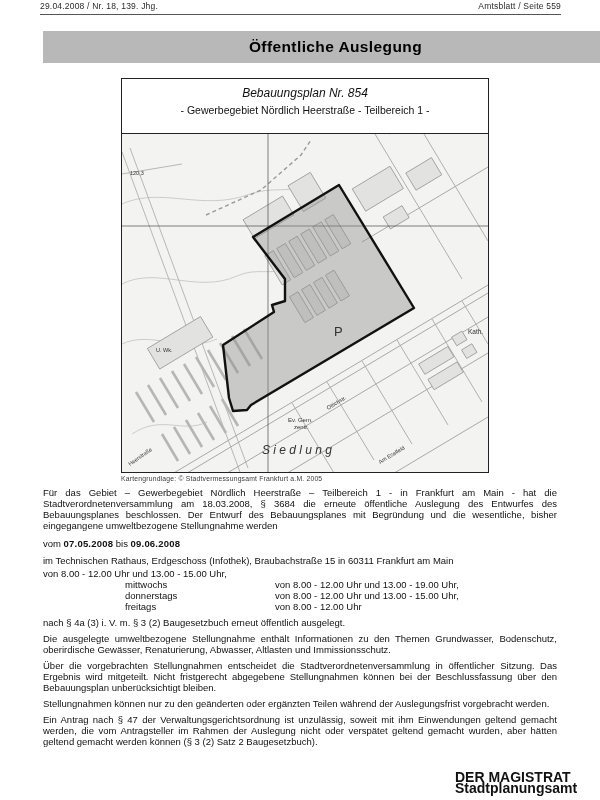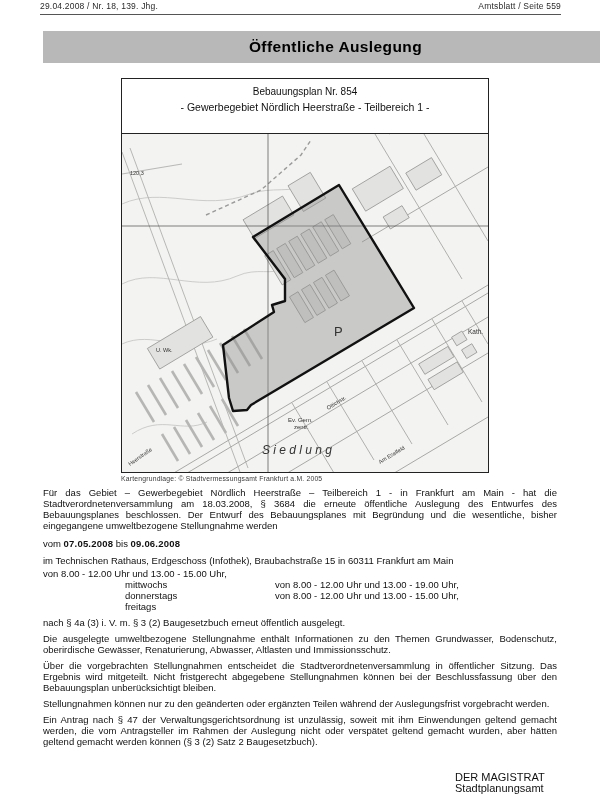--- a/index.html
+++ b/index.html
@@ -28,42 +28,42 @@
 
   
   .map-box{
     position:absolute;left:121px;top:78px;width:368px;height:395px;
     border:1px solid #222;box-sizing:border-box;background:#fff;
   }
   .map-title-area{
     height:55px;border-bottom:1px solid #222;box-sizing:border-box;
     text-align:center;padding-top:7px;background:#fff;
   }
-  .map-title{font-size:10px;color:#111;}
+  .map-title{font-size:12px;color:#111;font-style:italic;}
   .map-subtitle{font-size:10.5px;color:#111;margin-top:4px;}
   .map-canvas{position:absolute;left:0;top:55px;width:366px;height:338px;}
   .map-caption{
     position:absolute;left:121px;top:475px;font-size:6.8px;color:#3a3a3a;letter-spacing:.2px;
   }
 
   
   .doc{
     position:absolute;left:43px;top:487px;width:514px;
     font-size:9.5px;line-height:11px;color:#111;
   }
   .doc p{margin:0 0 5px 0;text-align:justify;}
   .dateline{text-align:left;margin:7px 0 6px 0;}
   .dateline b{letter-spacing:.2px;}
   .hours{margin:1px 0 5px 0;}
   .hours-row{display:flex;}
   .hours-days{width:150px;padding-left:82px;flex:none;}
   .hours-time{flex:1;}
   .signature{
     position:absolute;left:455px;top:772px;
-    font-size:11px;line-height:11px;color:#111;white-space:nowrap;
+    font-size:14px;line-height:11px;color:#111;white-space:nowrap;font-weight:bold;
   }
 
   
   text{font-family:"Liberation Sans","DejaVu Sans",sans-serif;fill:#333;}
 </style>
 </head>
 <body>
 
 <div class="page">
 
@@ -214,20 +214,21 @@
       <div class="hours-row">
         <span class="hours-days">mittwochs</span>
         <span class="hours-time">von 8.00 - 12.00 Uhr und 13.00 - 19.00 Uhr,</span>
       </div>
       <div class="hours-row">
         <span class="hours-days">donnerstags</span>
         <span class="hours-time">von 8.00 - 12.00 Uhr und 13.00 - 15.00 Uhr,</span>
       </div>
       <div class="hours-row">
         <span class="hours-days">freitags</span>
+        <span class="hours-time">von 8.00 - 12.00 Uhr</span>
       </div>
     </div>
 
     <p>nach § 4a (3) i. V. m. § 3 (2) Baugesetzbuch erneut öffentlich ausgelegt.</p>
     <p>Die ausgelegte umweltbezogene Stellungnahme enthält Informationen zu den Themen Grundwasser, Bodenschutz, oberirdische Gewässer, Renaturierung, Abwasser, Altlasten und Immissionsschutz.</p>
     <p>Über die vorgebrachten Stellungnahmen entscheidet die Stadtverordnetenversammlung in öffentlicher Sitzung. Das Ergebnis wird mitgeteilt. Nicht fristgerecht abgegebene Stellungnahmen können bei der Beschlussfassung über den Bebauungsplan unberücksichtigt bleiben.</p>
     <p>Stellungnahmen können nur zu den geänderten oder ergänzten Teilen während der Auslegungsfrist vorgebracht werden.</p>
     <p>Ein Antrag nach § 47 der Verwaltungsgerichtsordnung ist unzulässig, soweit mit ihm Einwendungen geltend gemacht werden, die vom Antragsteller im Rahmen der Auslegung nicht oder verspätet geltend gemacht wurden, aber hätten geltend gemacht werden können (§ 3 (2) Satz 2 Baugesetzbuch).</p>
   </div>
 

